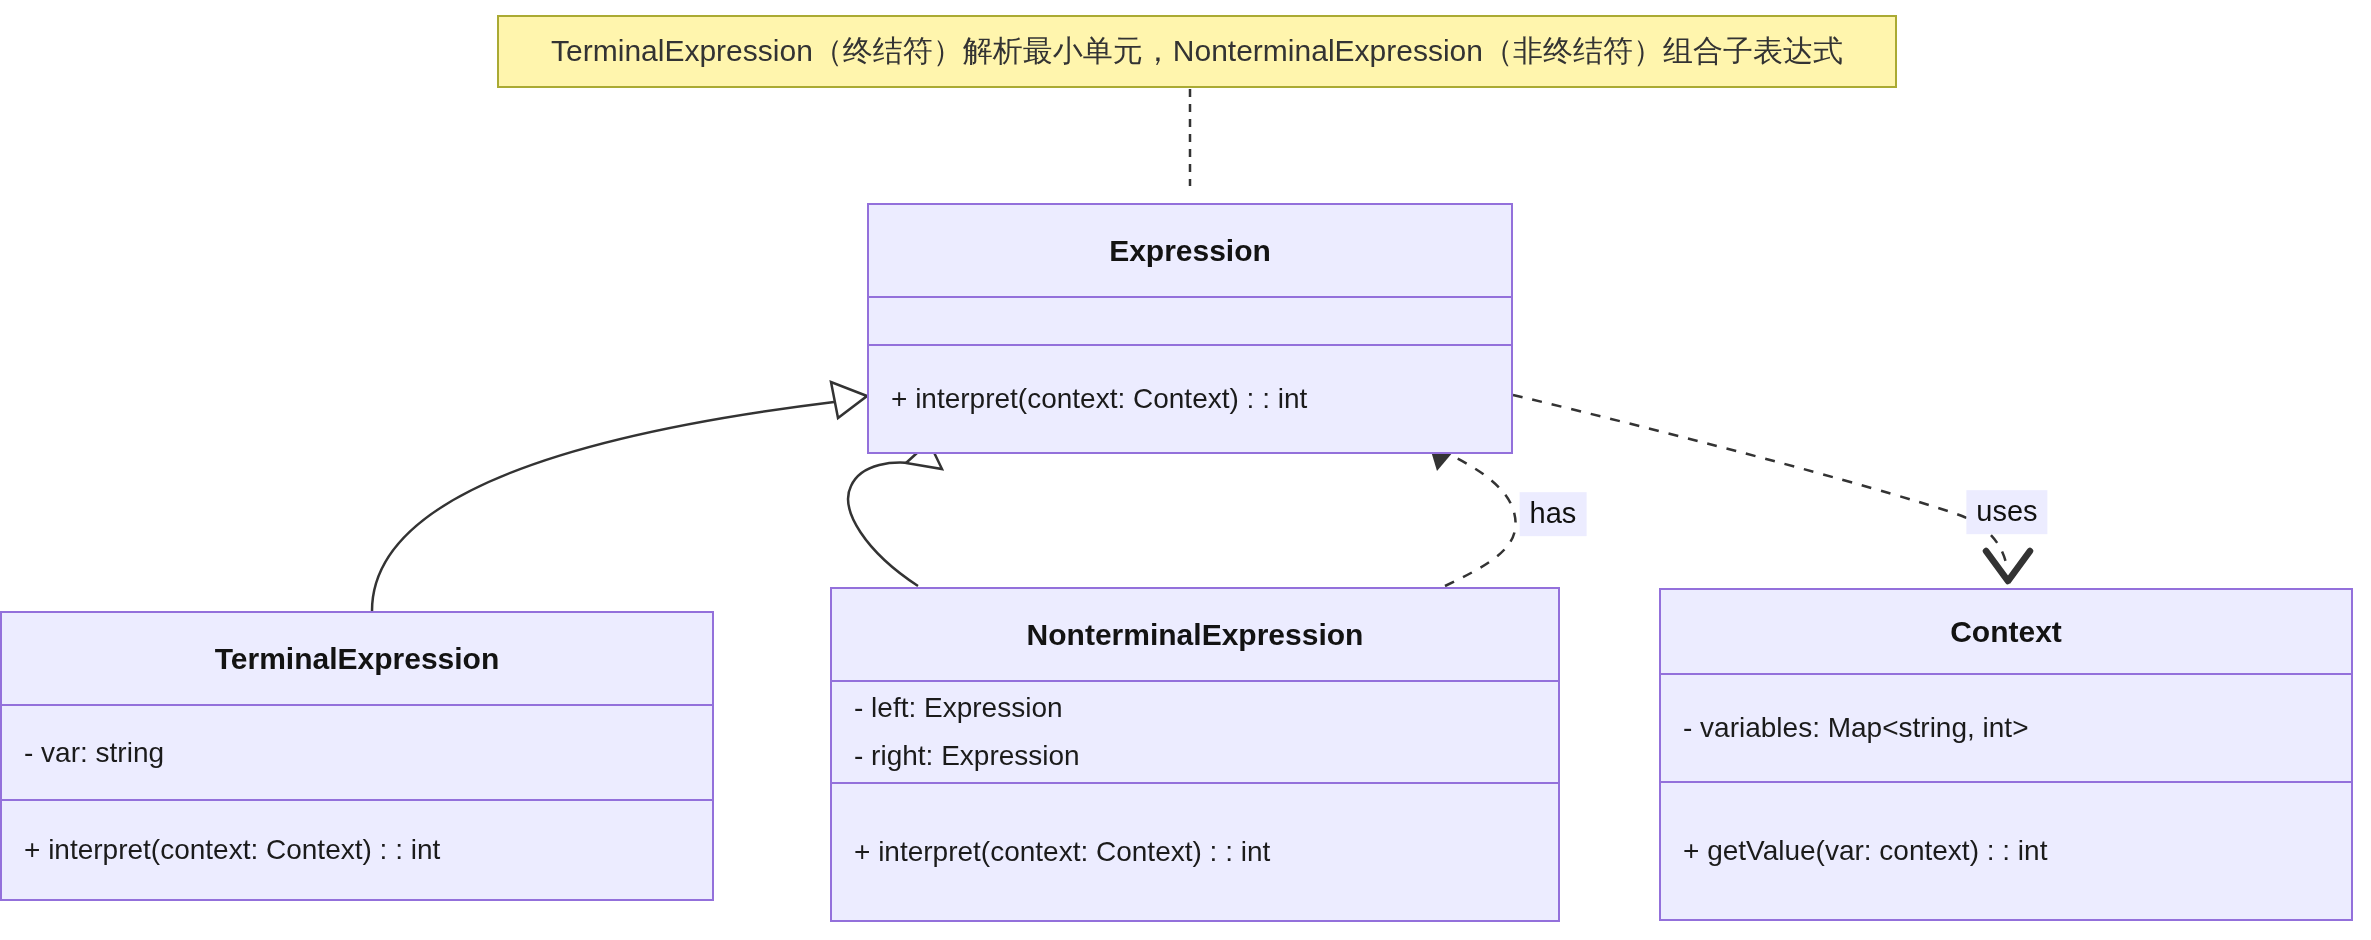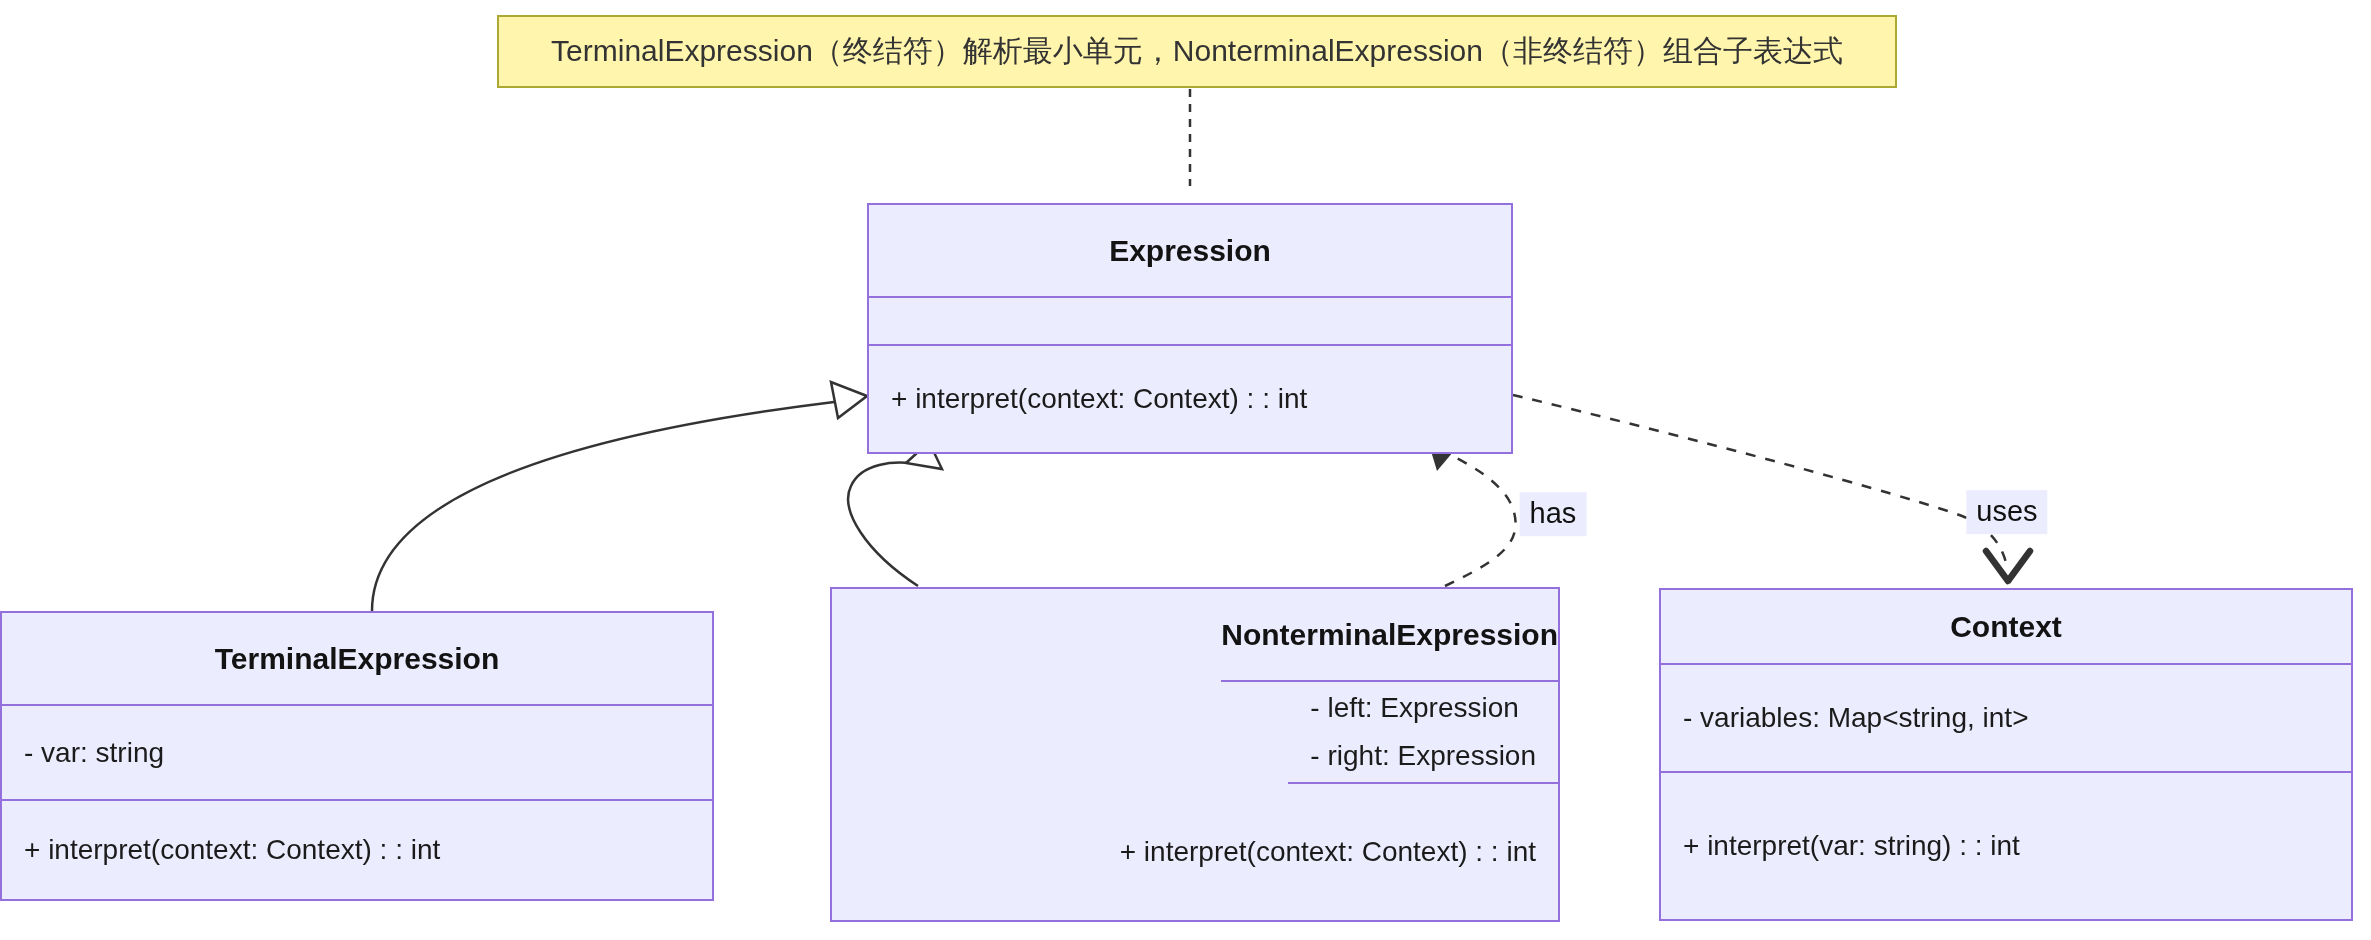--- a/index.html
+++ b/index.html
@@ -84,37 +84,37 @@
   <div class="class-box" style="left:0; top:611px; width:714px; height:290px;">
     <div class="class-title" style="height:93px;">TerminalExpression</div>
     <div class="class-section" style="height:95px;">
       <div class="member-row">- var: string</div>
     </div>
     <div class="class-section last">
       <div class="member-row">+ interpret(context: Context) : : int</div>
     </div>
   </div>
 
-  <div class="class-box" style="left:830px; top:587px; width:730px; height:335px;align-items:flex-end;">
+  <div class="class-box" style="left:830px; top:587px; width:730px; height:335px;">
     <div class="class-title" style="height:93px;">NonterminalExpression</div>
     <div class="class-section" style="height:102px;">
       <div class="member-row">- left: Expression</div>
       <div class="member-row">- right: Expression</div>
     </div>
     <div class="class-section last">
       <div class="member-row">+ interpret(context: Context) : : int</div>
     </div>
   </div>
 
   <div class="class-box" style="left:1659px; top:588px; width:694px; height:333px;">
-    <div class="class-title" style="height:75px;">Context</div>
+    <div class="class-title" style="height:85px;">Context</div>
     <div class="class-section" style="height:108px;">
       <div class="member-row">- variables: Map&lt;string, int&gt;</div>
     </div>
     <div class="class-section last">
-      <div class="member-row">+ interpret(var: string) : : int</div>
+      <div class="member-row">+ getValue(var: context) : : int</div>
     </div>
   </div>
 
   <div class="edge-label has">has</div>
   <div class="edge-label uses">uses</div>
 
 </div>
 
 </body></html>

